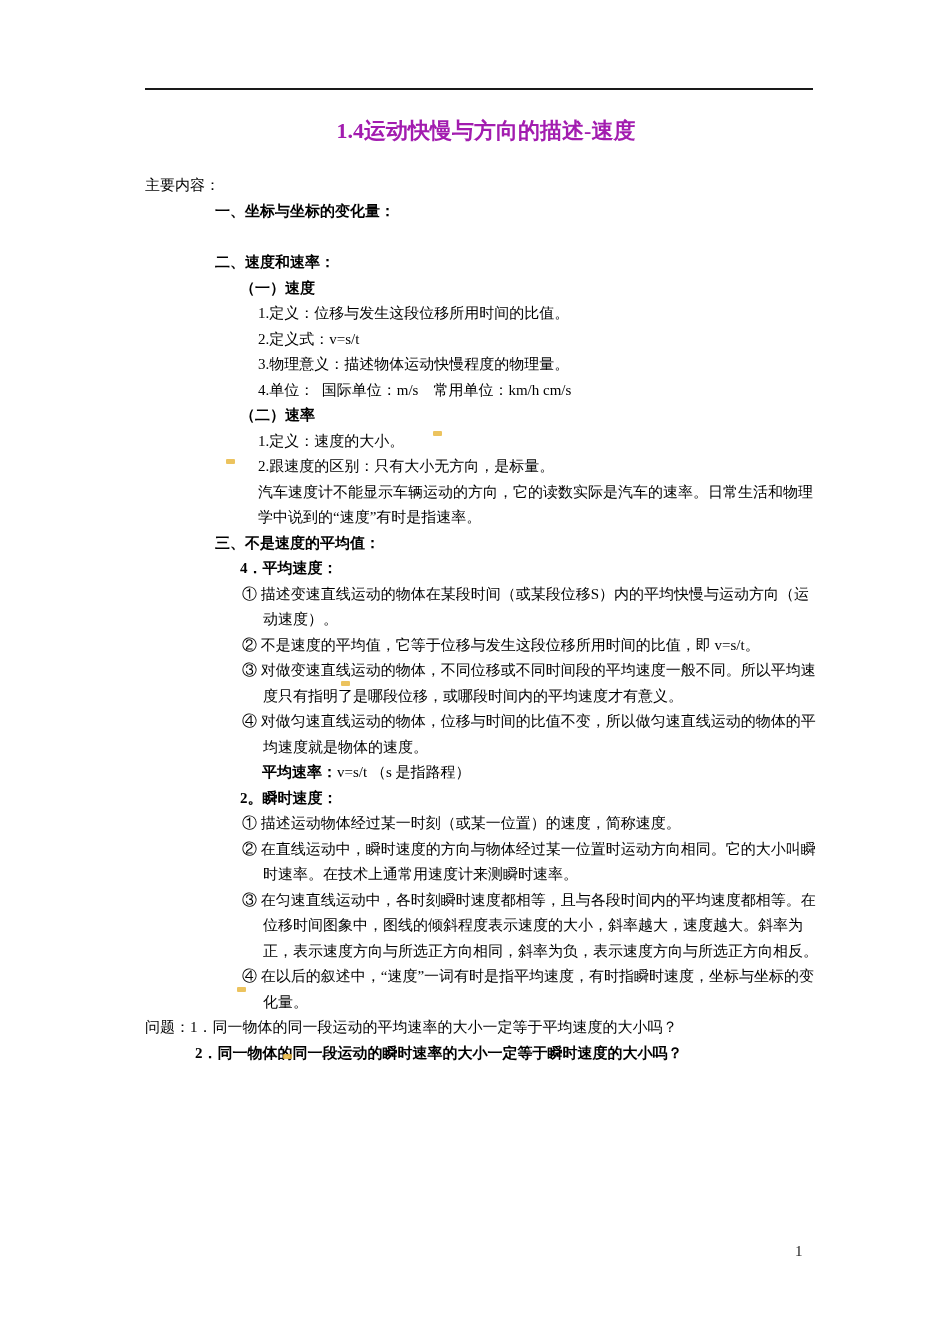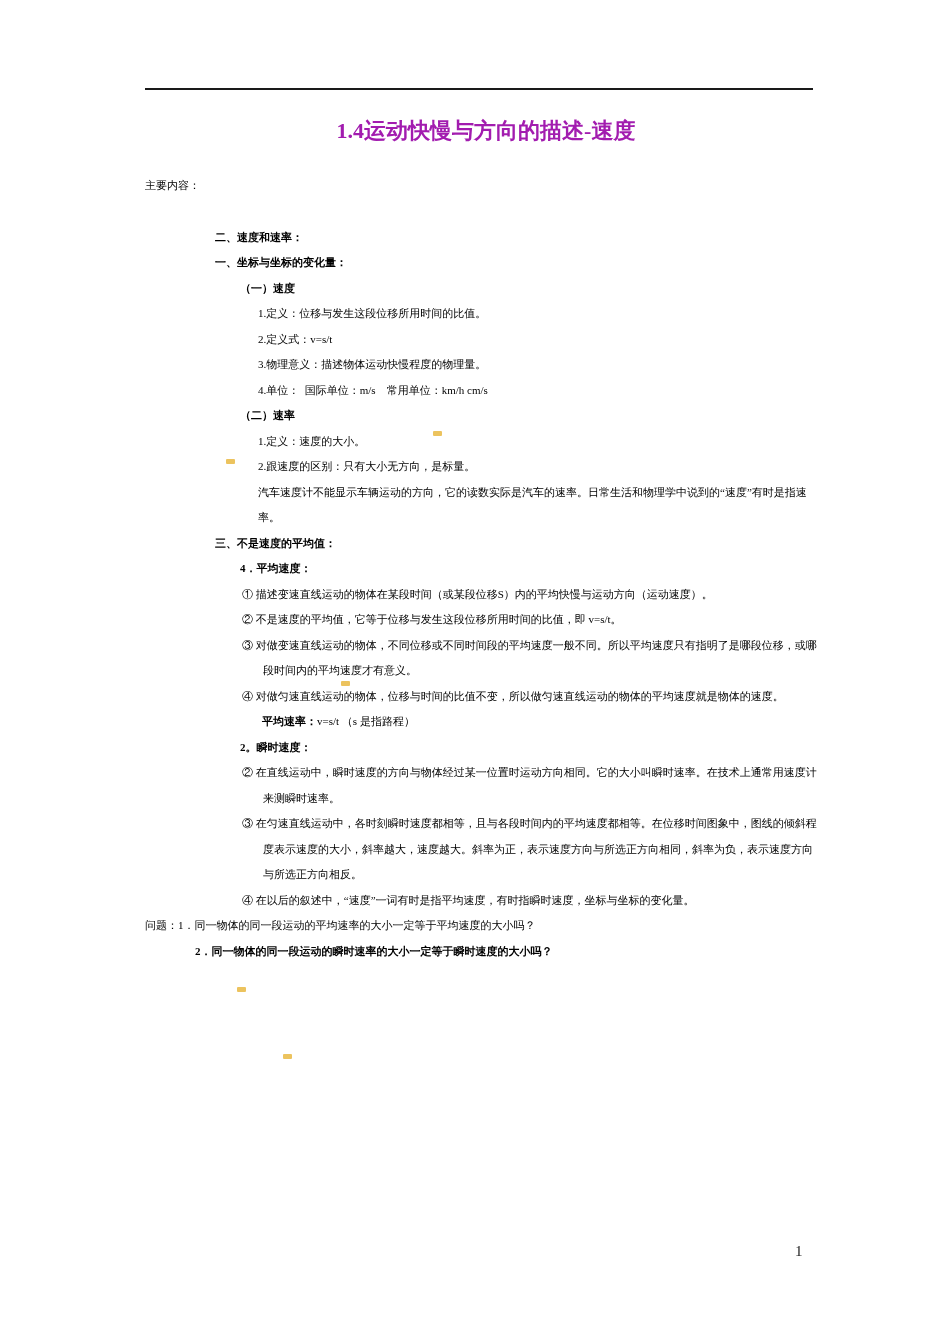--- a/index.html
+++ b/index.html
@@ -29,21 +29,21 @@
     font-size: 22px;
     font-weight: bold;
     color: #a21caf;
     padding-left: 11px;
   }
   .body {
     position: absolute;
     left: 145px;
     top: 173px;
     width: 676px;
-    font-size: 11px;
+    font-size: 15px;
     line-height: 25.5px;
   }
   .body p { margin: 0; white-space: pre-wrap; }
   .b { font-weight: bold; }
   .gapped { margin-top: 26px !important; }
   .ind1 { margin-left: 70px !important; }   
   .ind2 { margin-left: 95px !important; }   
   .ind3 { margin-left: 113px !important; }  
   .hang3 { margin-left: 113px !important; padding-left: 14px; text-indent: -14px; }
   .circ { margin-left: 97px !important; padding-left: 21px; text-indent: -21px; }
@@ -71,43 +71,44 @@
 <body>
 
 <div class="page">
 
   <div class="top-rule"></div>
 
   <h1 class="title">1.4运动快慢与方向的描述-速度</h1>
 
   <div class="body">
     <p>主要内容：</p>
+    <p class="ind1 b">一、坐标与坐标的变化量：</p>
+
     <p class="ind1 b gapped">二、速度和速率：</p>
-
-    <p class="ind1 b">一、坐标与坐标的变化量：</p>
     <p class="ind2 b">（一）速度</p>
     <p class="ind3">1.定义：位移与发生这段位移所用时间的比值。</p>
     <p class="ind3">2.定义式：v=s/t</p>
     <p class="ind3">3.物理意义：描述物体运动快慢程度的物理量。</p>
     <p class="ind3">4.单位：  国际单位：m/s    常用单位：km/h cm/s</p>
 
     <p class="ind2 b">（二）速率</p>
     <p class="ind3">1.定义：速度的大小。</p>
     <p class="ind3">2.跟速度的区别：只有大小无方向，是标量。</p>
     <p class="ind3">汽车速度计不能显示车辆运动的方向，它的读数实际是汽车的速率。日常生活和物理学中说到的“速度”有时是指速率。</p>
 
     <p class="ind1 b">三、不是速度的平均值：</p>
     <p class="ind2 b">4．平均速度：</p>
     <p class="circ">① 描述变速直线运动的物体在某段时间（或某段位移S）内的平均快慢与运动方向（运动速度）。</p>
     <p class="circ-out">② 不是速度的平均值，它等于位移与发生这段位移所用时间的比值，即 v=s/t。</p>
     <p class="circ">③ 对做变速直线运动的物体，不同位移或不同时间段的平均速度一般不同。所以平均速度只有指明了是哪段位移，或哪段时间内的平均速度才有意义。</p>
     <p class="circ">④ 对做匀速直线运动的物体，位移与时间的比值不变，所以做匀速直线运动的物体的平均速度就是物体的速度。</p>
     <p class="rate"><span class="b">平均速率：</span><span>v=s/t （s 是指路程）</span></p>
 
     <p class="ind2 b">2。瞬时速度：</p>
+    <p class="circ">① 描述运动物体经过某一时刻（或某一位置）的速度，简称速度。</p>
     <p class="circ">② 在直线运动中，瞬时速度的方向与物体经过某一位置时运动方向相同。它的大小叫瞬时速率。在技术上通常用速度计来测瞬时速率。</p>
     <p class="circ">③ 在匀速直线运动中，各时刻瞬时速度都相等，且与各段时间内的平均速度都相等。在位移时间图象中，图线的倾斜程度表示速度的大小，斜率越大，速度越大。斜率为正，表示速度方向与所选正方向相同，斜率为负，表示速度方向与所选正方向相反。</p>
     <p class="circ">④ 在以后的叙述中，“速度”一词有时是指平均速度，有时指瞬时速度，坐标与坐标的变化量。</p>
 
     <p class="q1">问题：1．同一物体的同一段运动的平均速率的大小一定等于平均速度的大小吗？</p>
     <p class="q2">2．同一物体的同一段运动的瞬时速率的大小一定等于瞬时速度的大小吗？</p>
   </div>
 
   <div class="mark" style="left:433px; top:431px;"></div>
   <div class="mark" style="left:226px; top:459px;"></div>

